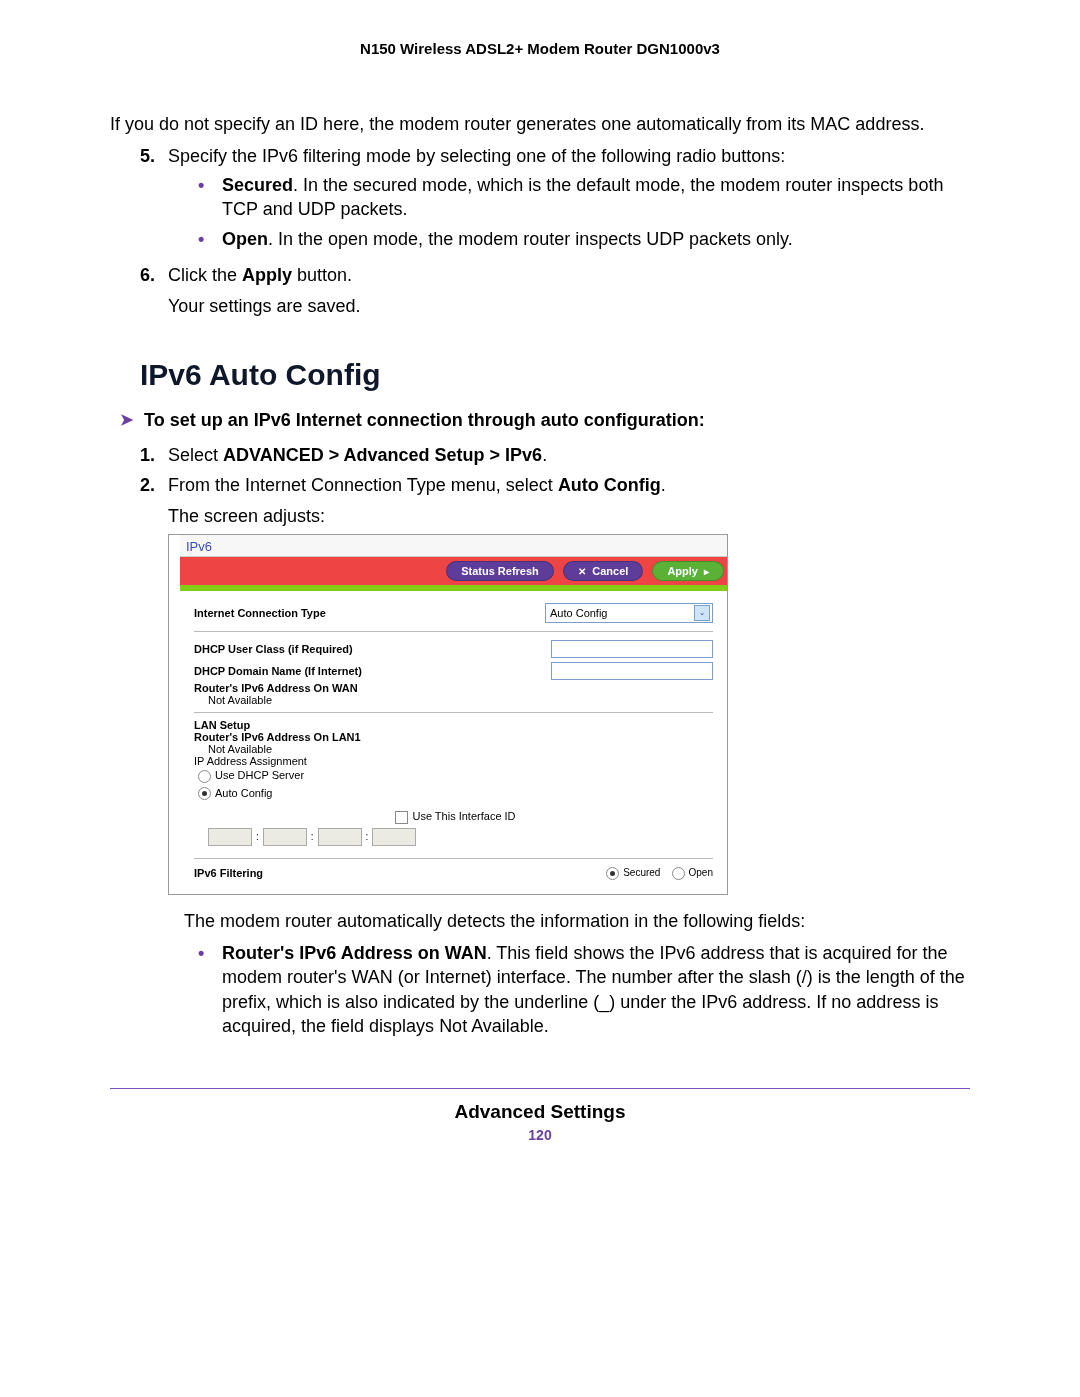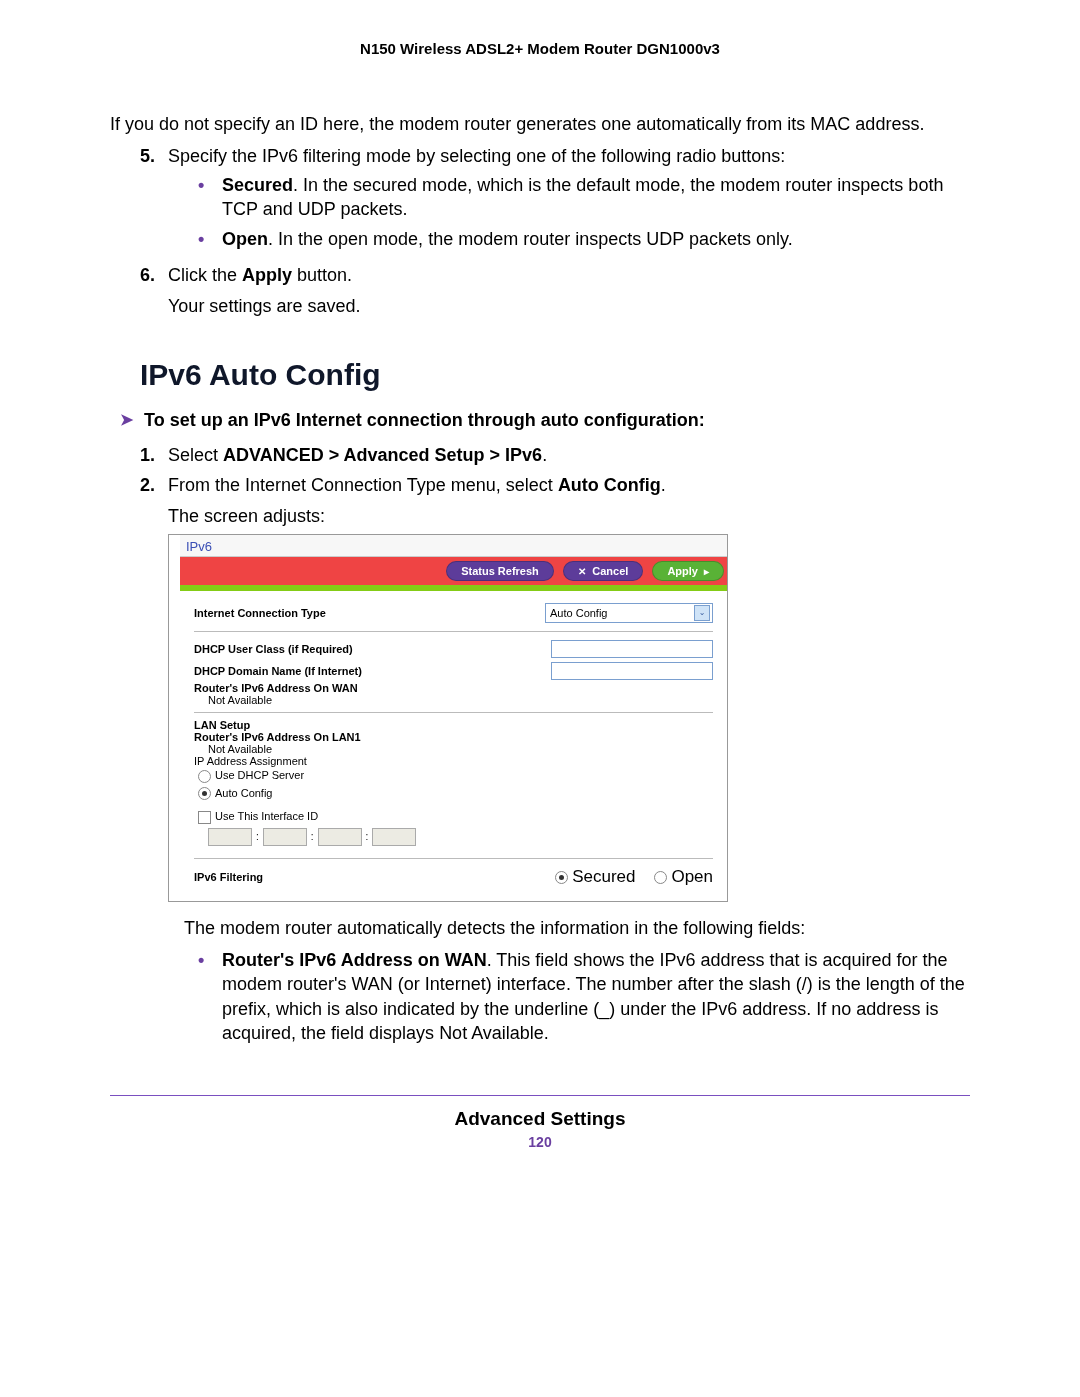--- a/index.html
+++ b/index.html
@@ -162,21 +162,21 @@
     display: flex;
     margin: 4px 0 12px 14px;
   }
   .ss-id-field {
     width: 42px; height: 16px;
     border: 1px solid #aaa;
     background: #ecebe3;
     margin-right: 0;
   }
   .ss-id-sep { margin: 0 4px; font-size: 10px; line-height: 18px; }
-  .ss-filter-opts { font-size: 17px; }
+  .ss-filter-opts { font-size: 10px; }
   .footer-rule {
     border: none;
     border-top: 1.5px solid #7a4fc0;
     margin: 50px 0 12px 0;
   }
   .footer-label {
     text-align: center;
     font-size: 19px;
     font-weight: bold;
     margin-bottom: 4px;
@@ -279,21 +279,21 @@
       <div class="ss-label-bold">LAN Setup</div>
       <div class="ss-label-bold">Router's IPv6 Address On LAN1</div>
       <div class="ss-sublabel">Not Available</div>
       <div class="ss-label">IP Address Assignment</div>
       <div style="padding:2px 0 2px 4px;">
         <span class="ss-radio"></span><span class="ss-label">Use DHCP Server</span>
       </div>
       <div style="padding:2px 0 8px 4px;">
         <span class="ss-radio checked"></span><span class="ss-label">Auto Config</span>
       </div>
-      <div style="padding:2px 0 0 4px;">
+      <div style="padding:2px 0 0 4px;text-align:center;">
         <span class="ss-check"></span><span class="ss-label">Use This Interface ID</span>
       </div>
       <div class="ss-id-fields">
         <span class="ss-id-field"></span>
           <span class="ss-id-sep">:</span>
         <span class="ss-id-field"></span>
           <span class="ss-id-sep">:</span>
         <span class="ss-id-field"></span>
           <span class="ss-id-sep">:</span>
         <span class="ss-id-field"></span>

